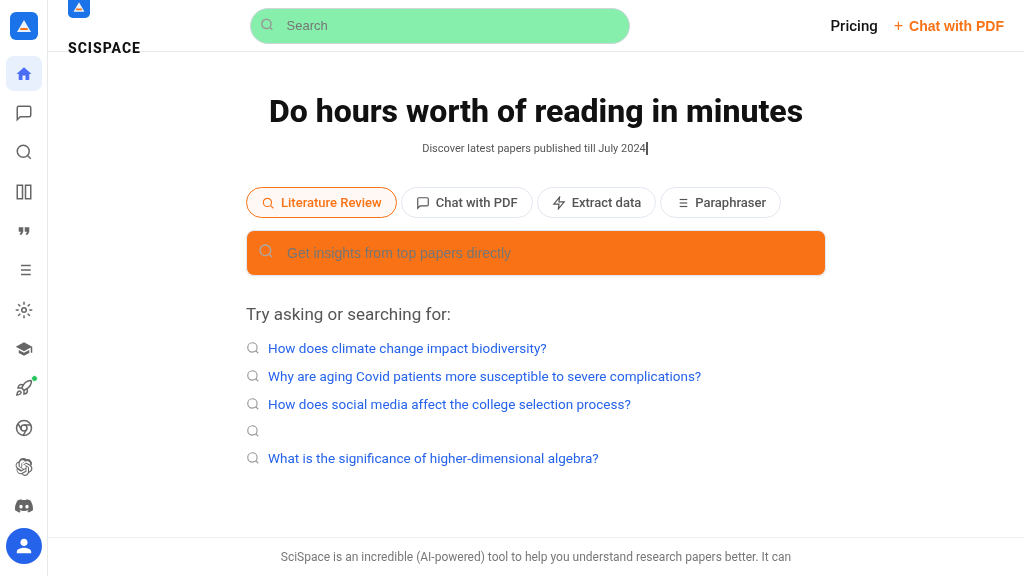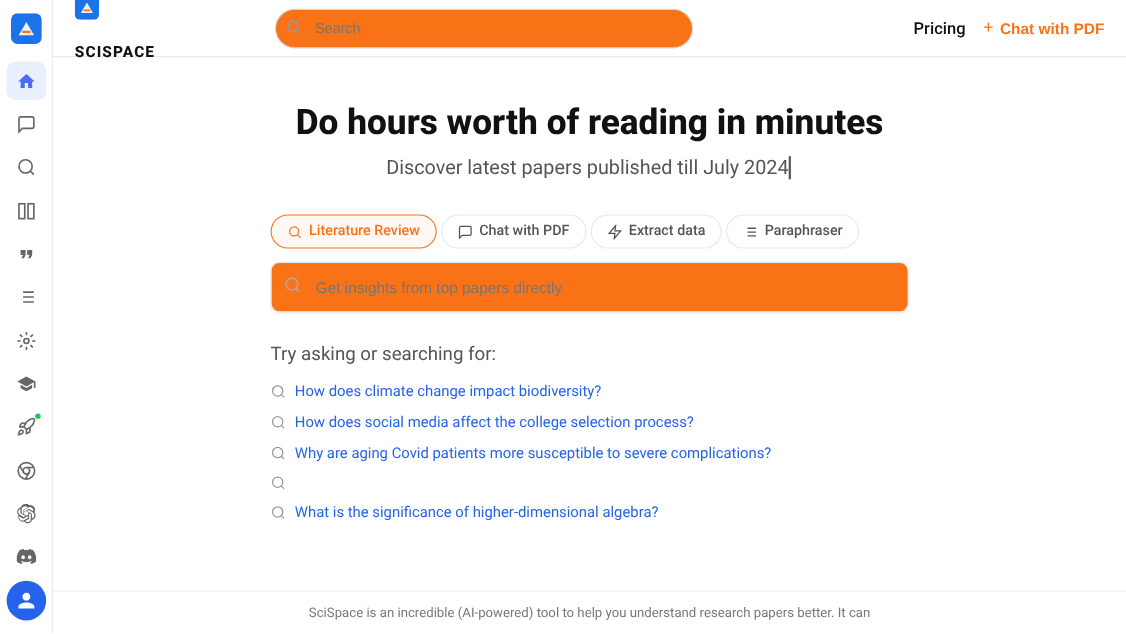--- a/index.html
+++ b/index.html
@@ -104,21 +104,21 @@
     }
     .header-search input {
       width: 100%;
       height: 36px;
       border: 1.5px solid #d1d5db;
       border-radius: 20px;
       padding: 0 16px 0 36px;
       font-size: 13px;
       outline: none;
       color: #333;
-      background: #f97316;
+      background: #86efac;
     }
     .search-icon-header {
       position: absolute;
       left: 10px;
       top: 50%;
       transform: translateY(-50%);
       color: #999;
     }
     .header-nav {
       margin-left: auto;
@@ -156,21 +156,21 @@
     }
     .hero-title {
       font-size: 32px;
       font-weight: 800;
       color: #111;
       text-align: right;
       margin-bottom: 12px;
       line-height: 1.2;
     }
     .hero-subtitle {
-      font-size: 18px;
+      font-size: 11px;
       color: #555;
       text-align: center;
       margin-bottom: 32px;
     }
     .hero-subtitle span {
       display: inline-block;
       border-right: 2px solid #555;
       animation: blink 1s step-end infinite;
     }
     @keyframes blink { 50% { border-color: transparent; } }
@@ -446,28 +446,28 @@
             <circle cx="11" cy="11" r="8"></circle>
             <line x1="21" y1="21" x2="16.65" y2="16.65"></line>
           </svg>
         <span>How does climate change impact biodiversity?</span>
       </div>
       <div class="suggestion-item">
         <svg viewBox="0 0 24 24" fill="none" stroke="currentColor" stroke-width="2">
             <circle cx="11" cy="11" r="8"></circle>
             <line x1="21" y1="21" x2="16.65" y2="16.65"></line>
           </svg>
+        <span>Why are aging Covid patients more susceptible to severe complications?</span>
+      </div>
+      <div class="suggestion-item">
+        <svg viewBox="0 0 24 24" fill="none" stroke="currentColor" stroke-width="2">
+            <circle cx="11" cy="11" r="8"></circle>
+            <line x1="21" y1="21" x2="16.65" y2="16.65"></line>
+          </svg>
         <span>How does social media affect the college selection process?</span>
-      </div>
-      <div class="suggestion-item">
-        <svg viewBox="0 0 24 24" fill="none" stroke="currentColor" stroke-width="2">
-            <circle cx="11" cy="11" r="8"></circle>
-            <line x1="21" y1="21" x2="16.65" y2="16.65"></line>
-          </svg>
-        <span>Why are aging Covid patients more susceptible to severe complications?</span>
       </div>
       <div class="suggestion-item">
         <svg viewBox="0 0 24 24" fill="none" stroke="currentColor" stroke-width="2">
             <circle cx="11" cy="11" r="8"></circle>
             <line x1="21" y1="21" x2="16.65" y2="16.65"></line>
           </svg>
       </div>
       <div class="suggestion-item">
         <svg viewBox="0 0 24 24" fill="none" stroke="currentColor" stroke-width="2">
             <circle cx="11" cy="11" r="8"></circle>

